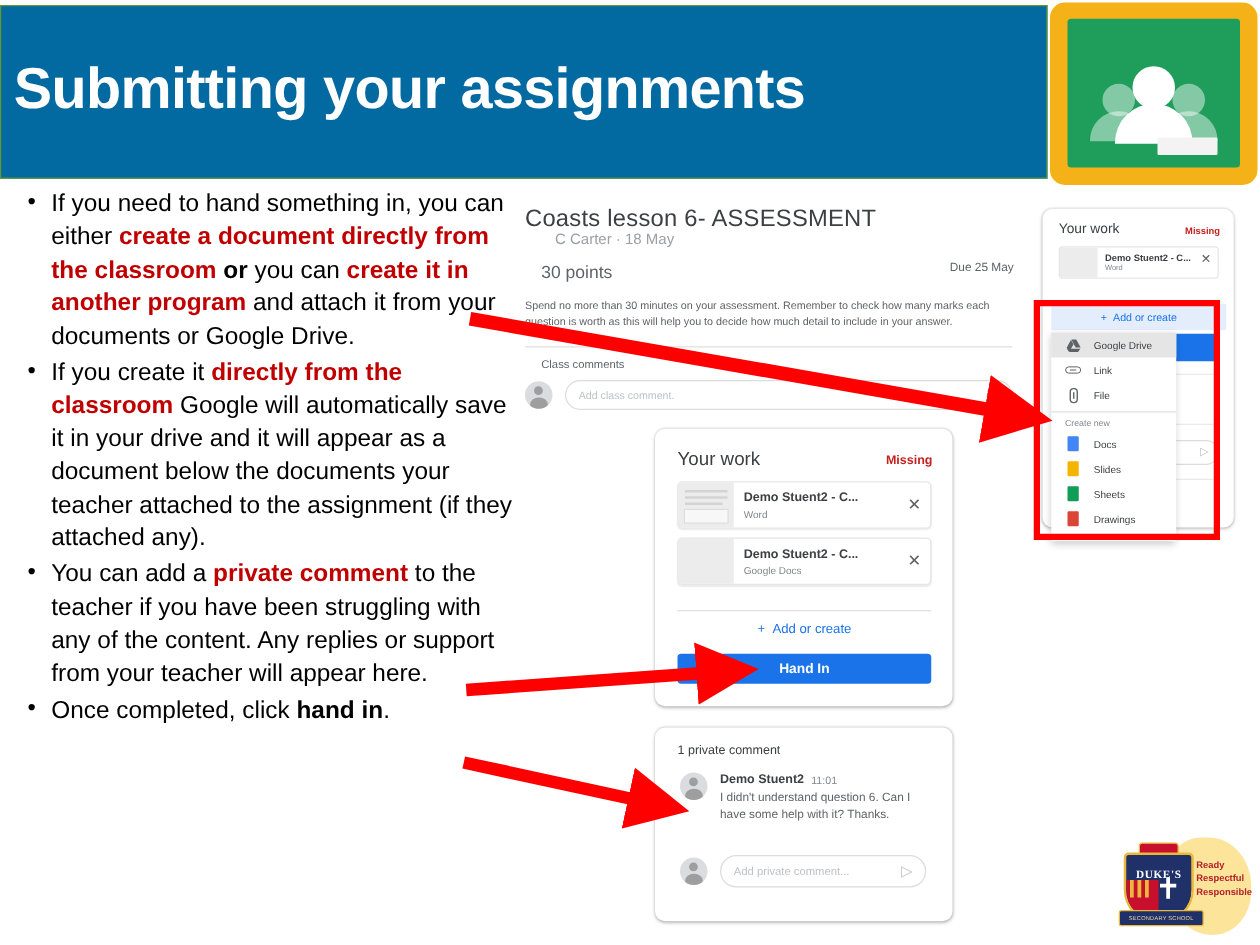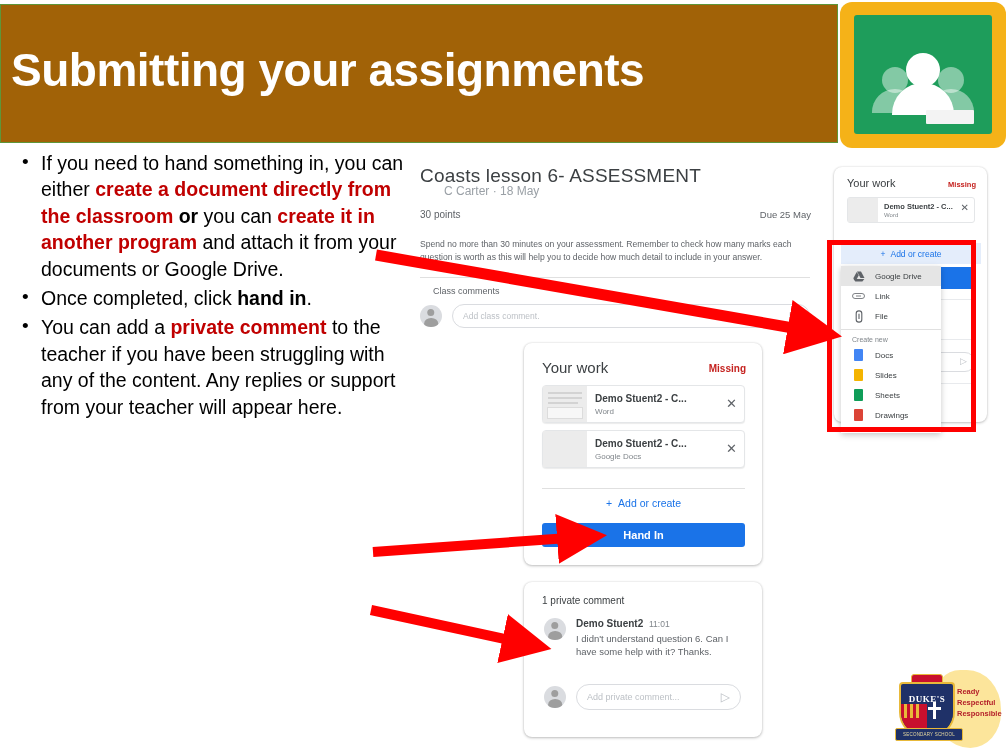--- a/index.html
+++ b/index.html
@@ -5,21 +5,21 @@
   html,body{margin:0;padding:0;}
   body{
     width:1008px;height:756px;position:relative;overflow:hidden;
     background:#ffffff;
     font-family:"Liberation Sans", sans-serif;
   }
 
   
   #header-bar{
     position:absolute;left:0;top:4px;width:838px;height:139px;
-    background:#a16207;border:1px solid #5e9639;box-sizing:border-box;
+    background:#0369a1;border:1px solid #5e9639;box-sizing:border-box;
   }
   #header-title{
     position:absolute;left:10px;top:38px;width:820px;
     color:#ffffff;font-size:46px;font-weight:bold;letter-spacing:-0.5px;
     font-family:"Liberation Sans", sans-serif;white-space:nowrap;
   }
   #classroom-logo{
     position:absolute;left:840px;top:2px;width:166px;height:146px;
     background:#f5b218;border-radius:12px;
   }
@@ -56,21 +56,21 @@
   
   #assignment-shot{
     left:415px;top:162px;width:400px;height:175px;
     color:#5f6368;
   }
   #a-title{
     position:absolute;left:5px;top:3px;font-size:19px;color:#3c4043;
     font-family:"Liberation Sans", sans-serif;letter-spacing:.2px;
   }
   #a-meta{position:absolute;left:5px;top:22px;font-size:12px;color:#9aa0a6;margin-left:24px;}
-  #a-points{position:absolute;left:5px;top:47px;font-size:10px;color:#5f6368;}
+  #a-points{position:absolute;left:18px;top:47px;font-size:14px;color:#5f6368;}
   #a-due{position:absolute;right:4px;top:47px;font-size:9.5px;color:#5f6368;}
   #a-desc{
     position:absolute;left:5px;top:76px;width:390px;font-size:8.6px;
     line-height:13px;color:#5f6368;
   }
   #a-divider{position:absolute;left:5px;top:115px;width:390px;height:1px;background:#e0e0e0;}
   #a-cc-label{position:absolute;left:18px;top:124px;font-size:9px;color:#5f6368;}
   #a-cc-row{position:absolute;left:5px;top:140px;width:390px;height:28px;}
   .avatar{border-radius:50%;background:#dadce0;position:relative;overflow:hidden;}
   .avatar:before{content:"";position:absolute;left:50%;top:18%;width:34%;height:34%;
@@ -210,22 +210,23 @@
     <div class="cl-head-c cl-side" style="right:28px;top:52px;width:26px;height:26px;"></div>
     <div class="cl-body-c cl-side" style="right:18px;top:74px;width:46px;height:24px;border-radius:23px 23px 0 0;"></div>
     <div class="cl-head-c" style="left:50%;top:38px;width:34px;height:34px;transform:translateX(-50%);"></div>
     <div class="cl-body-c" style="left:50%;top:68px;width:62px;height:32px;transform:translateX(-50%);border-radius:31px 31px 0 0;"></div>
   </div>
 </div>
 
 <div id="bullets">
   <ul>
     <li><span>If you need  to hand something in, you can either </span><span class="hl">create a document directly from the classroom</span><span class="bk"> or</span><span> you can </span><span class="hl">create it in another program</span><span> and attach it from your documents or Google Drive.</span></li>
+    <li><span>If you create it </span><span class="hl">directly from the classroom</span><span> Google will automatically save it in your drive and it will appear as a document below the documents your teacher attached to the assignment (if they attached any).</span></li>
+    <li><span>You can add a </span><span class="hl">private comment</span><span> to the teacher if you have been struggling with any of the content. Any replies or support from your teacher will appear here.</span></li>
     <li><span>Once completed, click </span><span class="bk">hand in</span><span>.</span></li>
-    <li><span>You can add a </span><span class="hl">private comment</span><span> to the teacher if you have been struggling with any of the content. Any replies or support from your teacher will appear here.</span></li>
   </ul>
 </div>
 
 <div class="shot" id="assignment-shot">
   <div id="a-title">Coasts lesson 6- ASSESSMENT</div>
   <div id="a-meta">C Carter · 18 May</div>
   <div id="a-points">30 points</div>
   <div id="a-due">Due 25 May</div>
   <div id="a-desc">Spend no more than 30 minutes on your assessment. Remember to check how many marks each question is worth as this will help you to decide how much detail to include in your answer.</div>
   <div id="a-divider"></div>

